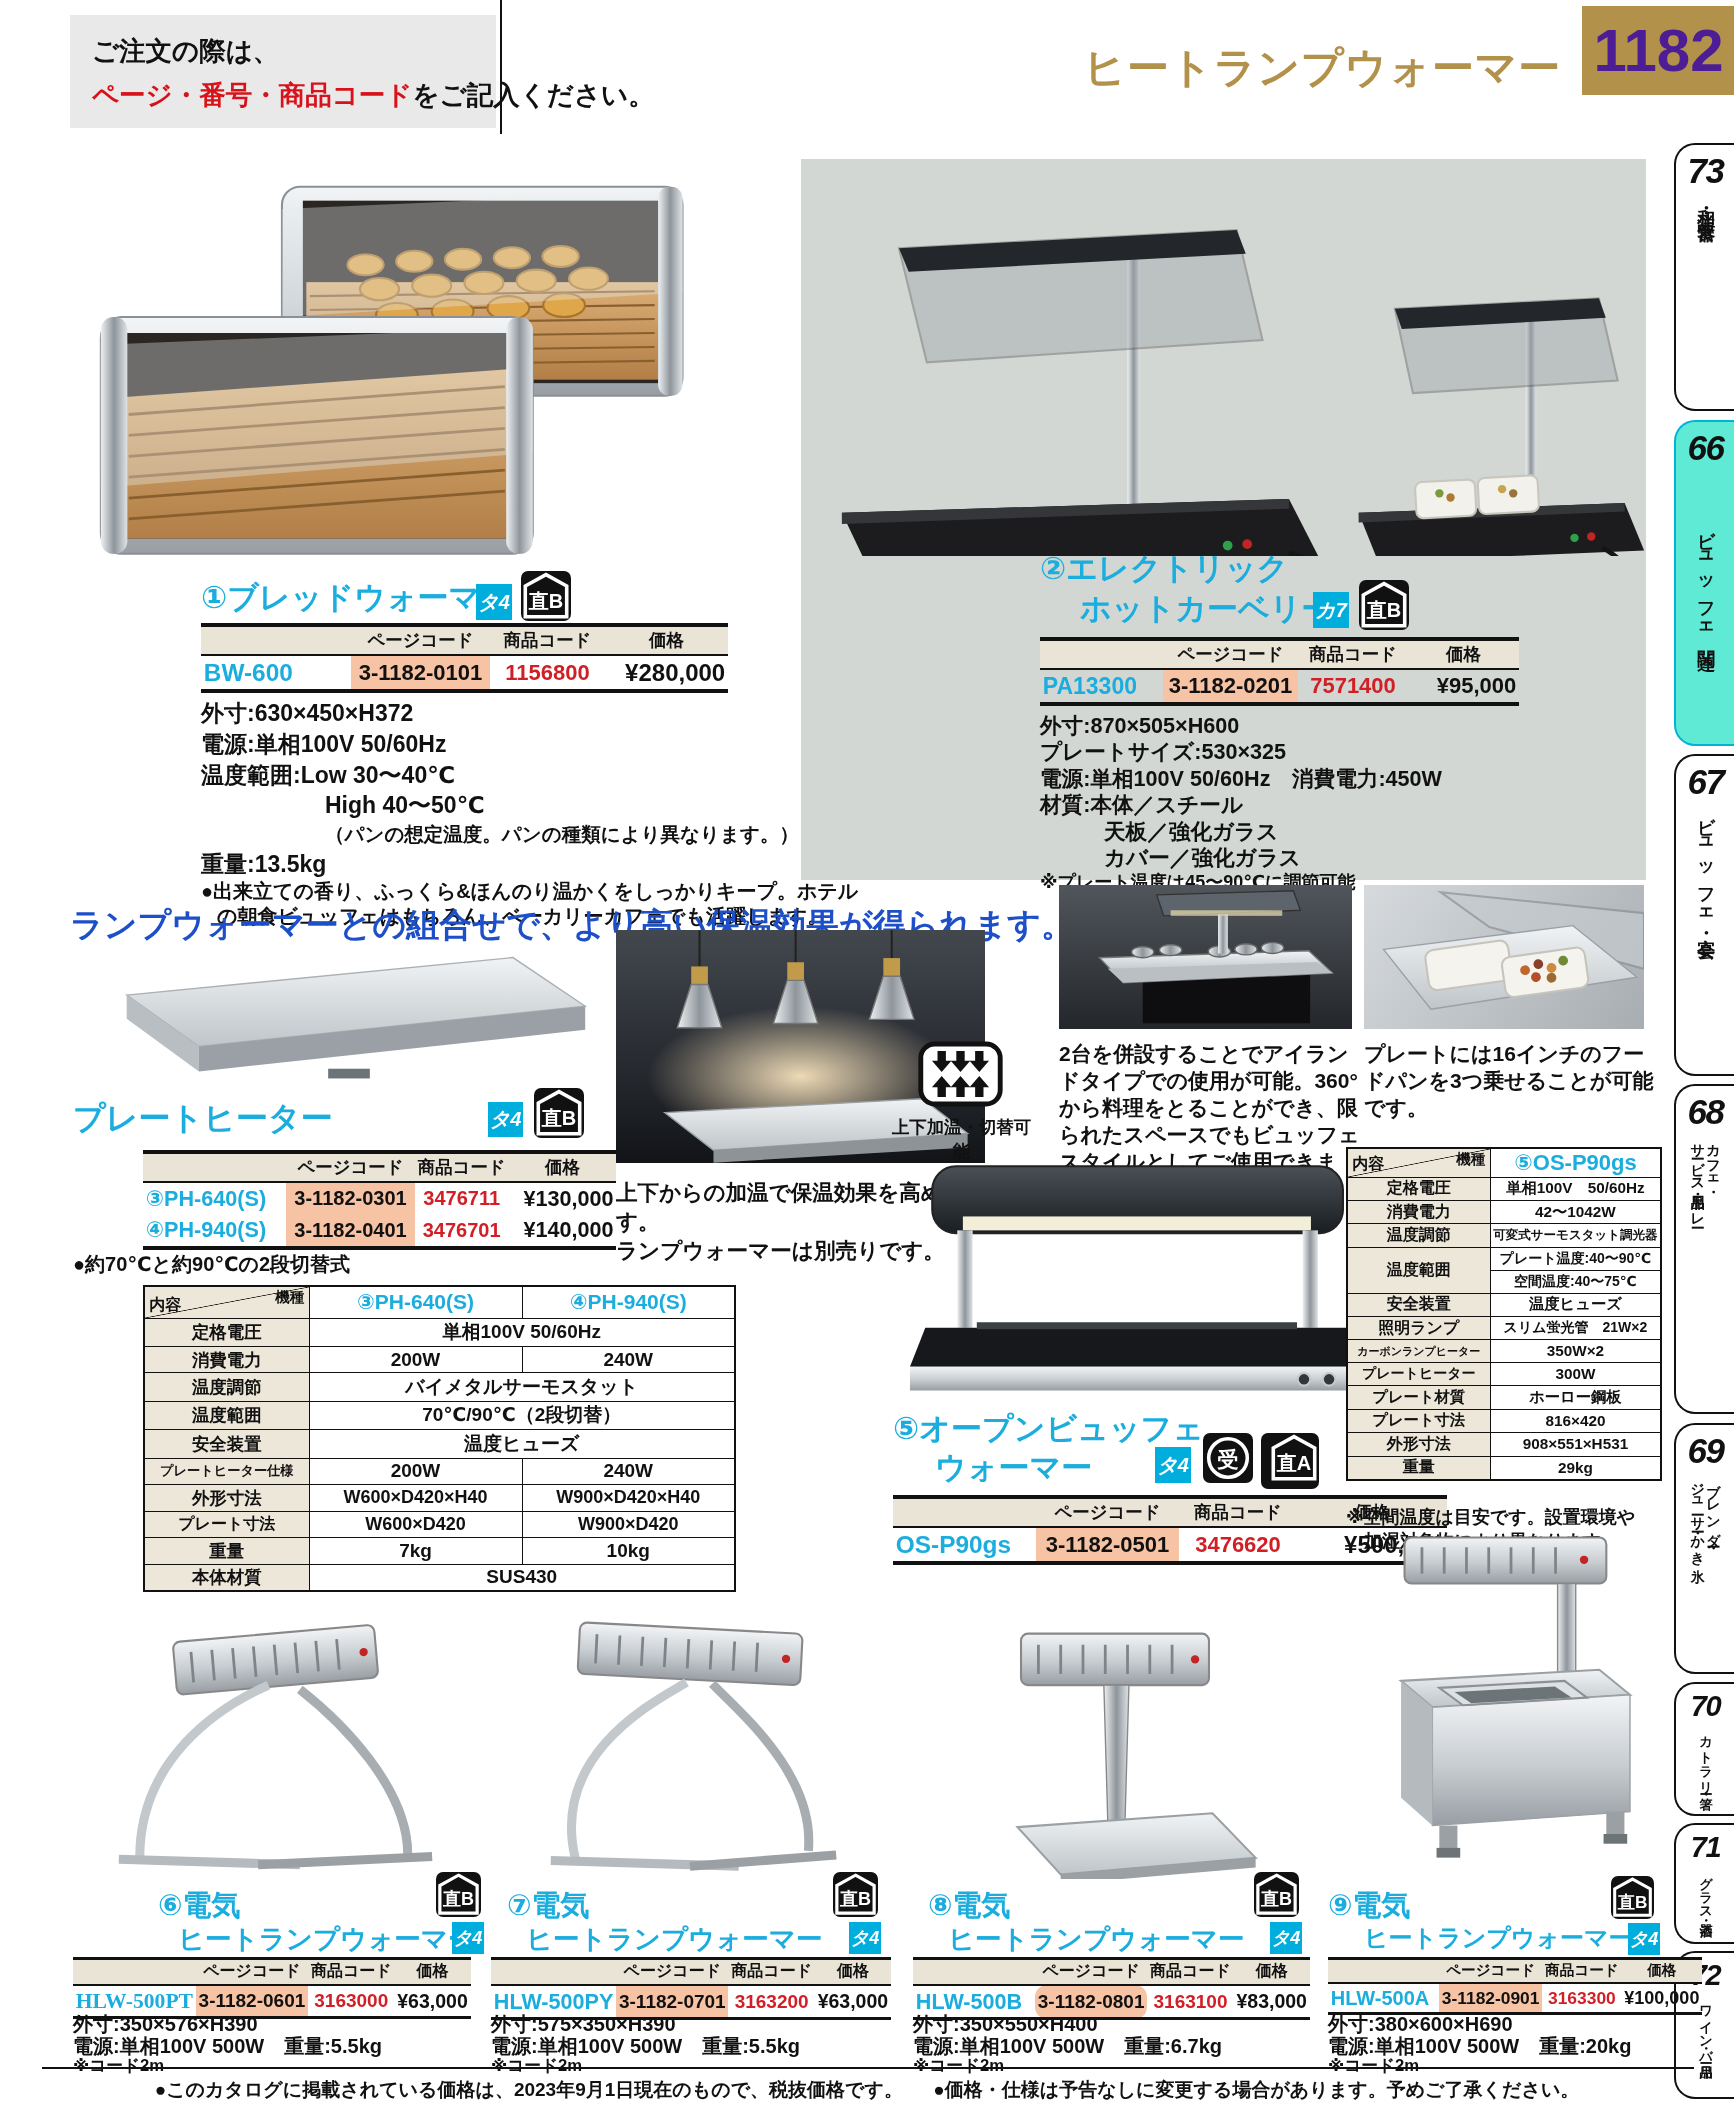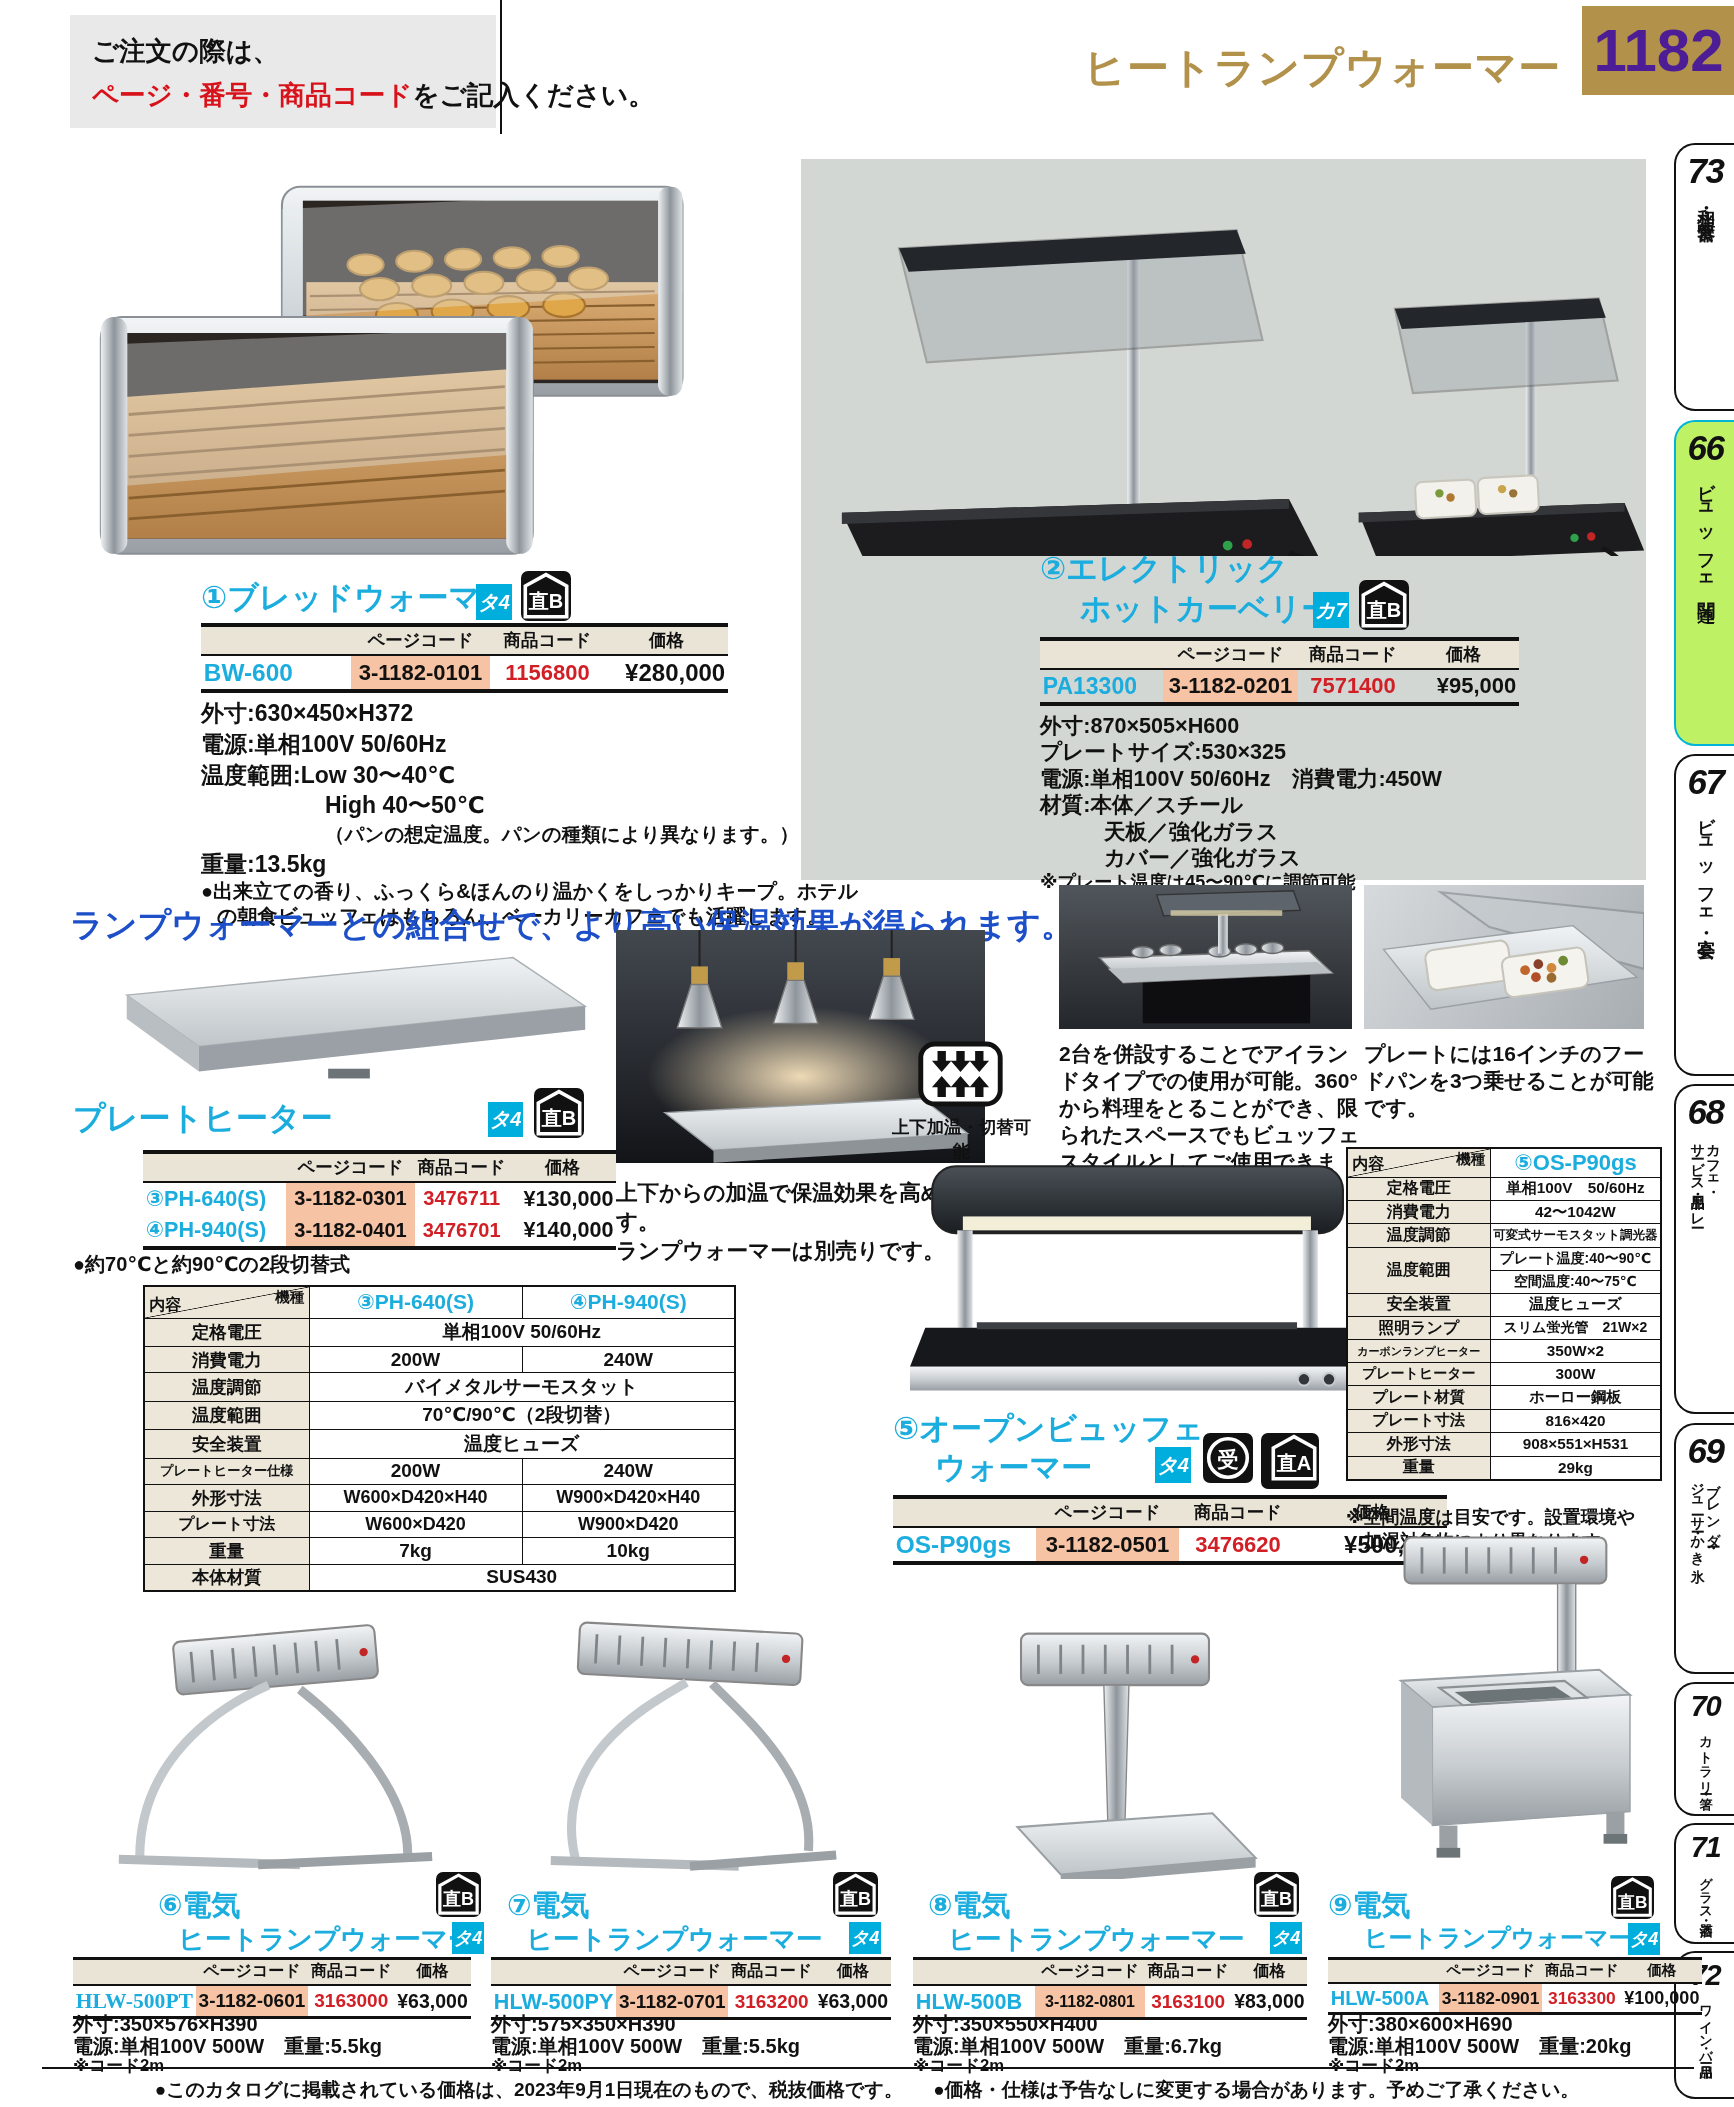--- a/index.html
+++ b/index.html
@@ -12,21 +12,21 @@
   .note-l2{left:92px;top:77px;font-size:26.5px;font-weight:700;white-space:nowrap;}
   .red{color:#d8121a;}
   .vline{left:500px;top:0;width:2.1px;height:134px;background:#111;}
   .cat-title{left:801px;top:40px;width:760px;text-align:right;font-size:42px;font-weight:700;color:#b2914b;letter-spacing:0.7px;white-space:nowrap;}
   .page-box{left:1582px;top:5.6px;width:153px;height:89px;background:#b2914b;color:#4c1d95;
             font-size:60px;font-weight:700;display:flex;align-items:center;justify-content:center;}
   
   .tab{position:absolute;left:1674px;width:61px;background:#fff;border:2.8px solid #111;border-right:none;
        border-radius:21px 0 0 21px;display:flex;flex-direction:column;align-items:center;
        padding-top:8.4px;box-sizing:border-box;}
-  .tab.active{background:#bef264;border-color:#00b4d8;}
+  .tab.active{background:#5eead4;border-color:#00b4d8;gap:48px;}
   .tab .num{font-size:35px;font-weight:800;font-style:italic;letter-spacing:-1.4px;line-height:1;}
   .vtext{writing-mode:vertical-rl;text-orientation:upright;font-size:18px;font-weight:700;letter-spacing:2.8px;line-height:1.08;margin-top:5.6px;}
   .vcols{display:flex;flex-direction:row-reverse;gap:0.7px;margin-top:4.2px;}
   .vcols .vtext{font-size:14px;letter-spacing:0.7px;margin-top:0;}
   .tab .num.smnum{font-size:29px;}
   .vtext.smtext{font-size:13.2px;letter-spacing:0px;}
   
   .ptitle{font-size:31px;font-weight:700;color:#1badde;white-space:nowrap;}
   .bcyan{position:absolute;background:#00aede;color:#fff;font-weight:800;font-style:italic;
          display:flex;align-items:center;justify-content:center;font-size:20px;}
@@ -793,21 +793,21 @@
       </colgroup>
   <tbody>
         <tr>
           <th style="font-size:16px;"></th>
       <th style="font-size:16px;">ページコード</th>
       <th style="font-size:16px;">商品コード</th>
       <th style="font-size:16px;">価格</th>
         </tr>
   <tr>
       <td class="model" style="font-size:21.6px;">HLW-500B</td>
-      <td class="pagecode" style="font-size:16px;">3-1182-0801</td>
+      <td class="pagecode" style="font-size:19px;border-radius:12px;">3-1182-0801</td>
       <td class="prodcode" style="font-size:19px;">3163100</td>
       <td class="price" style="font-size:19.5px;">¥83,000</td>
         </tr>
 </tbody>
     </table>
 <div class="spec" style="left:913px;top:2011px;font-size:20px;">外寸:350×550×H400</div>
 <div class="spec" style="left:913px;top:2033px;font-size:20px;">電源:単相100V 500W　重量:6.7kg</div>
 <div class="spec" style="left:913px;top:2054px;font-size:16.7px;">※コード2m</div>
 
 <div class="abs ptitle" style="left:1328px;top:1886px;font-size:29px;">⑨電気</div>

